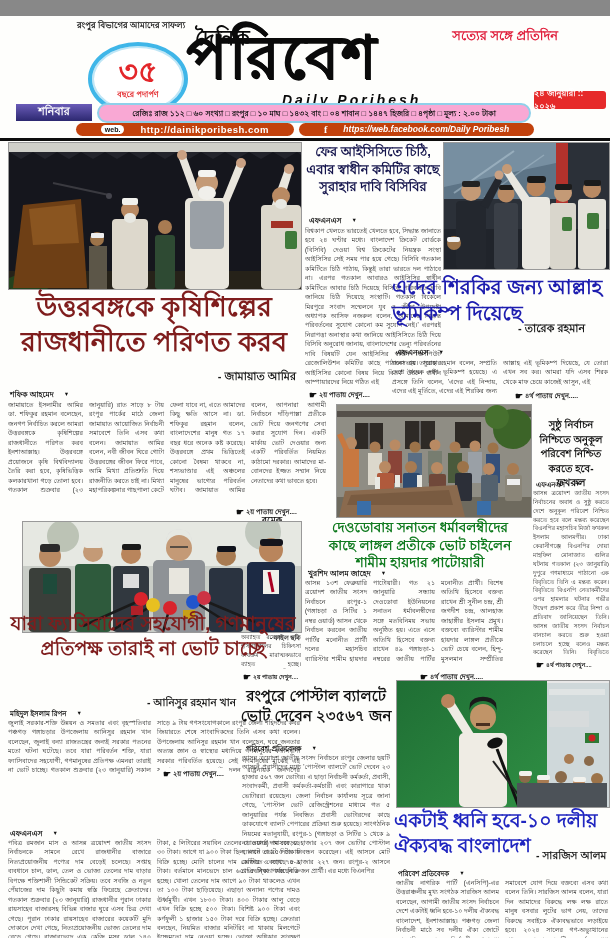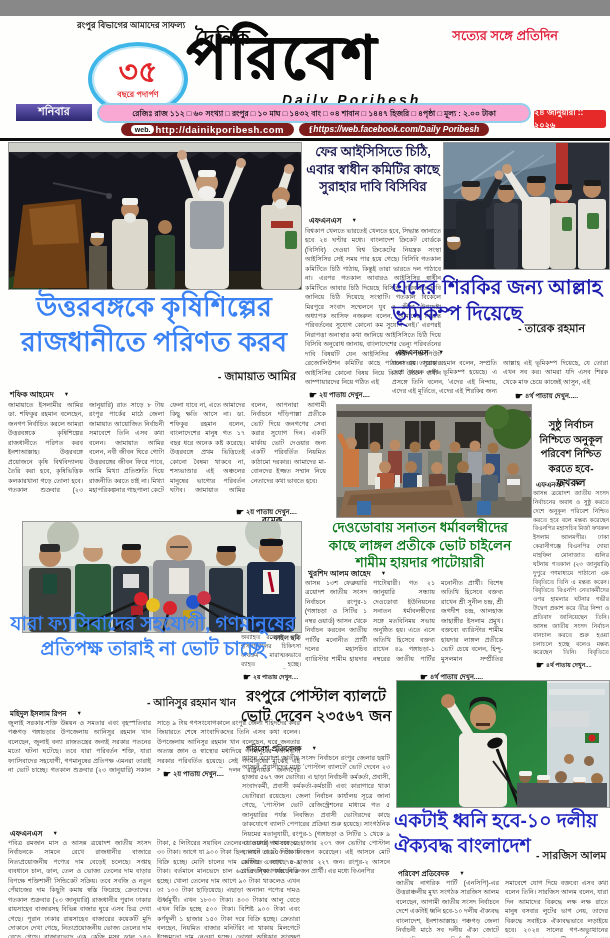--- a/index.html
+++ b/index.html
@@ -14,34 +14,34 @@
   .logo-sub{font-size:8px;font-weight:bold;color:#e3262a;margin-top:1px;}
   .mast-prefix{left:195px;top:6px;font-size:21px;font-weight:900;color:#0a0a0a;letter-spacing:1px;}
   .mast-title{left:186px;top:10px;width:366px;font-size:60px;font-weight:900;color:#0a0a0a;line-height:1.05;
               letter-spacing:2px;text-shadow:1px 1px 0 #0a0a0a;}
   .tagline{left:398px;top:10px;width:160px;text-align:right;font-size:13px;font-weight:bold;color:#e01f3c;}
   .mast-eng{left:282px;top:76px;font-size:14px;font-weight:bold;font-style:italic;letter-spacing:3px;color:#0a0a0a;}
   .day-box{left:16px;top:88px;width:76px;height:17px;background:linear-gradient(180deg,#6a5cb8,#2c2870);
            color:#fff;font-size:11px;font-weight:bold;display:flex;align-items:center;justify-content:center;}
   .detail-pill{left:97px;top:87px;width:430px;height:16px;border:2px solid #8fd0ea;border-radius:10px;background:#f9a8d4;
            font-size:7.6px;font-weight:bold;color:#101010;display:flex;align-items:center;justify-content:center;white-space:nowrap;overflow:hidden;}
-  .date-box{left:534px;top:94px;width:72px;height:18px;background:#e62a2a;border-radius:3px;color:#fff;
+  .date-box{left:534px;top:75px;width:72px;height:18px;background:#e62a2a;border-radius:3px;color:#fff;
            font-size:8.2px;font-weight:bold;display:flex;align-items:center;justify-content:center;}
   .webbar{left:0;top:106px;width:610px;height:14px;display:flex;align-items:center;justify-content:center;gap:5px;}
-  .webpill{background:#7f1d1d;border-radius:9px;height:13px;display:flex;align-items:center;gap:1px;padding:0 10px;}
+  .webpill{background:#c2410c;border-radius:9px;height:13px;display:flex;align-items:center;gap:16px;padding:0 25px;}
   .weblabel{background:#fff;color:#0d0d0d;font-size:7px;font-weight:bold;border-radius:7px;padding:0 4px;line-height:9px;}
   .weburl{color:#fff;font-size:9.5px;font-weight:bold;letter-spacing:.5px;}
   .fb-f{color:#fff;font-size:10px;font-weight:900;font-family:"Liberation Serif",serif;}
   .fburl{color:#fff;font-size:8.5px;font-weight:bold;font-style:italic;}
   .top-rule{left:0;top:122px;width:610px;height:3px;background:#0d0d0d;}
   
   .photo{border:1px solid #999;background:#222;overflow:hidden;}
   .photo svg{display:block;}
   .hl{font-weight:bold;text-align:center;line-height:1.3;}
-  .hl-red{color:#3b82f6;}
+  .hl-red{color:#7f1d1d;}
   .hl-blue{color:#1d1daf;}
   .hl-green{color:#0f7a1e;padding-left:16px;}
   .hl-black{color:#101010;}
   .hl-navy{color:#14144c;}
   .byline{font-weight:bold;color:#1a1a1a;}
   .eyebrow{display:flex;align-items:center;gap:10px;font-size:7.6px;font-weight:bold;color:#111;}
   .mark{font-size:5.5px;line-height:1;}
   .body{font-size:6.3px;line-height:1.5;text-align:justify;color:#1c1c1c;overflow:hidden;column-gap:6px;}
   .cont{display:flex;align-items:center;gap:2px;font-size:6.6px;font-weight:bold;color:#111;}
   .hand{font-size:9px;line-height:1;}

